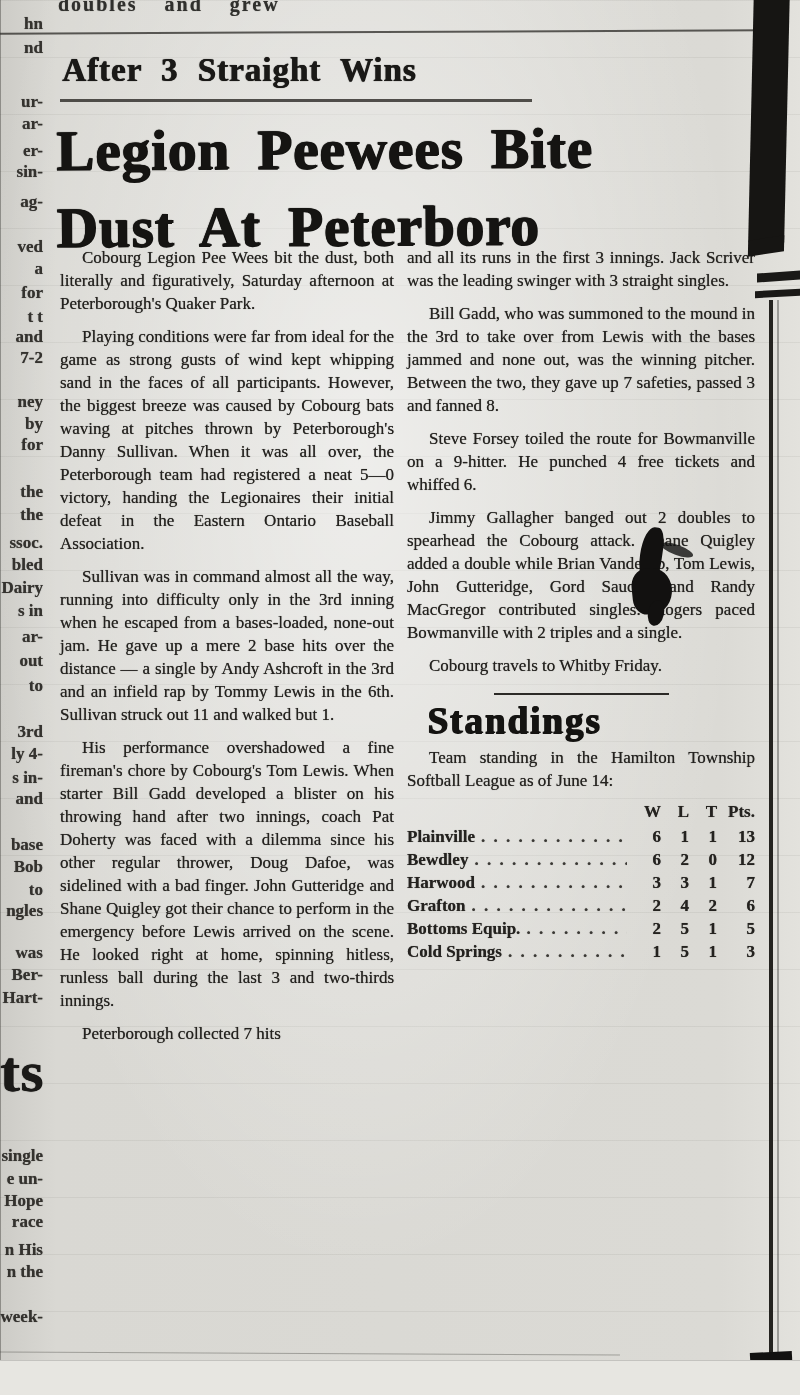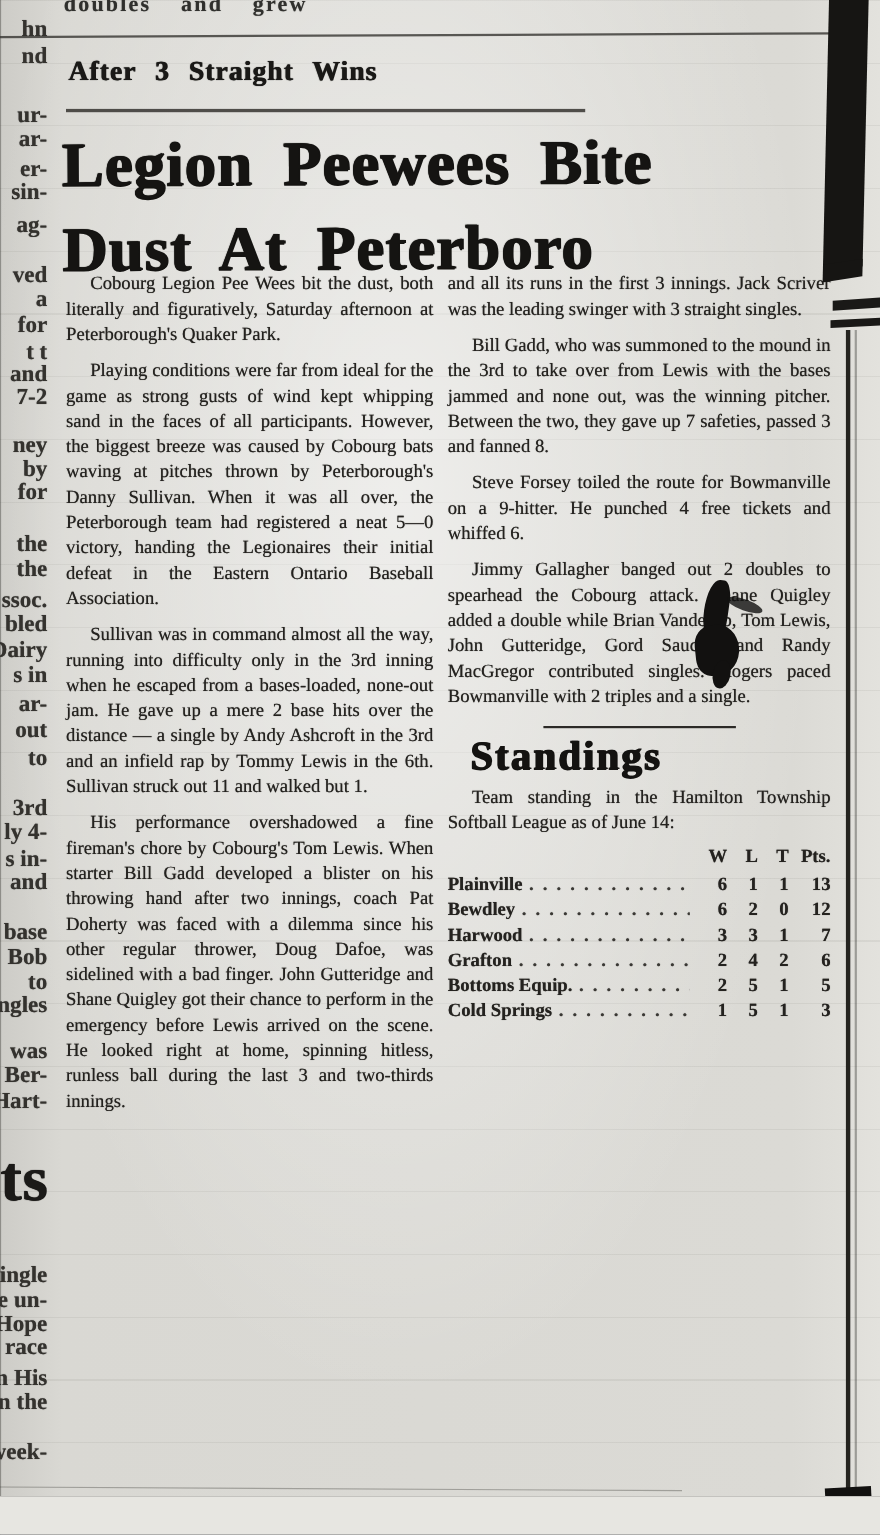--- a/index.html
+++ b/index.html
@@ -20,26 +20,26 @@
   
   .rule{position:absolute;background:#35332f;}
   .r-top{left:0;top:31px;width:764px;height:2px;transform:rotate(-.25deg);opacity:.8;}
   .r-kicker{left:60px;top:99px;width:472px;height:3px;opacity:.85;}
   .vline-left{left:49px;top:0;width:1px;height:1395px;background:rgba(40,40,35,.38);}
   .r-bottom{left:0;top:1353px;width:620px;height:1px;opacity:.35;transform:rotate(.3deg);}
   .bottom-strip{position:absolute;left:0;top:1360px;width:800px;height:35px;
     background:#e7e6e1;border-top:1px solid rgba(0,0,0,.15);}
   
   .margin-strip{position:absolute;left:0;top:0;width:46px;height:1395px;}
-  .frag{position:absolute;right:3px;font-size:21px;font-weight:bold;color:#34322e;
+  .frag{position:absolute;right:3px;font-size:17px;font-weight:bold;color:#34322e;
     white-space:nowrap;text-shadow:0 0 .8px rgba(30,30,28,.7);}
   .big-frag{position:absolute;left:0px;top:1038px;font-size:58px;font-weight:bold;
     color:#1b1a18;letter-spacing:1px;text-shadow:1px 0 0 #1b1a18,0 0 1px #1b1a18;}
   
-  .kicker{position:absolute;left:62px;top:52px;font-size:25px;font-weight:bold;
+  .kicker{position:absolute;left:62px;top:52px;font-size:33px;font-weight:bold;
     letter-spacing:1px;word-spacing:10px;color:#1a1917;
     text-shadow:.8px 0 0 #1a1917,0 0 1px rgba(20,20,18,.8);}
   .headline{position:absolute;left:56px;top:110px;width:700px;transform:rotate(-.3deg);
     font-size:57px;line-height:77px;font-weight:bold;color:#151412;letter-spacing:1px;
     word-spacing:12px;text-shadow:1.4px 0 0 #151412,0 1px 0 #151412,0 0 1px rgba(15,15,12,.9);}
   
   .col{position:absolute;top:246px;font-size:17px;line-height:23px;}
   .col-left{left:60px;width:334px;}
   .col-right{left:407px;width:348px;}
   .para{margin:0 0 10px 0;text-align:justify;}
@@ -186,34 +186,36 @@
   <div class="col col-left ink">
 
       <p class="para" style="text-indent: 22px;">Cobourg Legion Pee Wees bit the dust, both literally and figuratively, Saturday afternoon at Peterborough's Quaker Park.</p>
 
       <p class="para" style="text-indent: 22px;">Playing conditions were far from ideal for the game as strong gusts of wind kept whipping sand in the faces of all participants. However, the biggest breeze was caused by Cobourg bats waving at pitches thrown by Peterborough's Danny Sullivan. When it was all over, the Peterborough team had registered a neat 5—0 victory, handing the Legionaires their initial defeat in the Eastern Ontario Baseball Association.</p>
 
       <p class="para" style="text-indent: 22px;">Sullivan was in command almost all the way, running into difficulty only in the 3rd inning when he escaped from a bases-loaded, none-out jam. He gave up a mere 2 base hits over the distance — a single by Andy Ashcroft in the 3rd and an infield rap by Tommy Lewis in the 6th. Sullivan struck out 11 and walked but 1.</p>
 
       <p class="para" style="text-indent: 22px;">His performance overshadowed a fine fireman's chore by Cobourg's Tom Lewis. When starter Bill Gadd developed a blister on his throwing hand after two innings, coach Pat Doherty was faced with a dilemma since his other regular thrower, Doug Dafoe, was sidelined with a bad finger. John Gutteridge and Shane Quigley got their chance to perform in the emergency before Lewis arrived on the scene. He looked right at home, spinning hitless, runless ball during the last 3 and two-thirds innings.</p>
 
+      <p class="para" style="text-indent: 22px;">Peterborough collected 7 hits</p>
     </div>
 
   <div class="col col-right ink">
     <div>
 
         <p class="para" style="text-indent: 0px;">and all its runs in the first 3 innings. Jack Scriver was the leading swinger with 3 straight singles.</p>
 
 
         <p class="para" style="text-indent: 22px;">Bill Gadd, who was summoned to the mound in the 3rd to take over from Lewis with the bases jammed and none out, was the winning pitcher. Between the two, they gave up 7 safeties, passed 3 and fanned 8.</p>
 
         <p class="para" style="text-indent: 22px;">Steve Forsey toiled the route for Bowmanville on a 9-hitter. He punched 4 free tickets and whiffed 6.</p>
 
         <p class="para" style="text-indent: 22px;">Jimmy Gallagher banged out 2 doubles to spearhead the Cobourg attack. Shane Quigley added a double while Brian Vanderlip, Tom Lewis, John Gutteridge, Gord Saucier and Randy MacGregor contributed singles. Rogers paced Bowmanville with 2 triples and a single.</p>
 
+        <p class="para" style="text-indent: 22px;">Cobourg travels to Whitby Friday.</p>
       </div>
 
     <div class="std-divider"></div>
 
     <div class="std-headline">Standings</div>
 
     <p class="std-intro">Team standing in the Hamilton Township Softball League as of June 14:</p>
 
     <div class="std-table">
       <div class="srow header">

